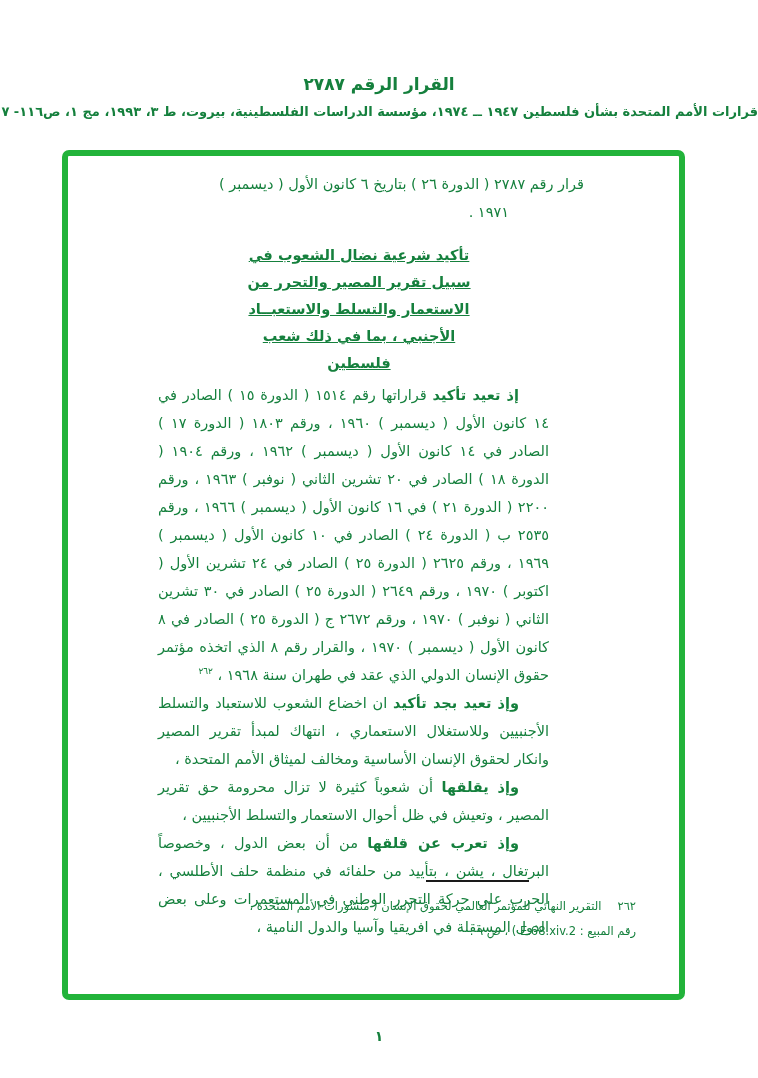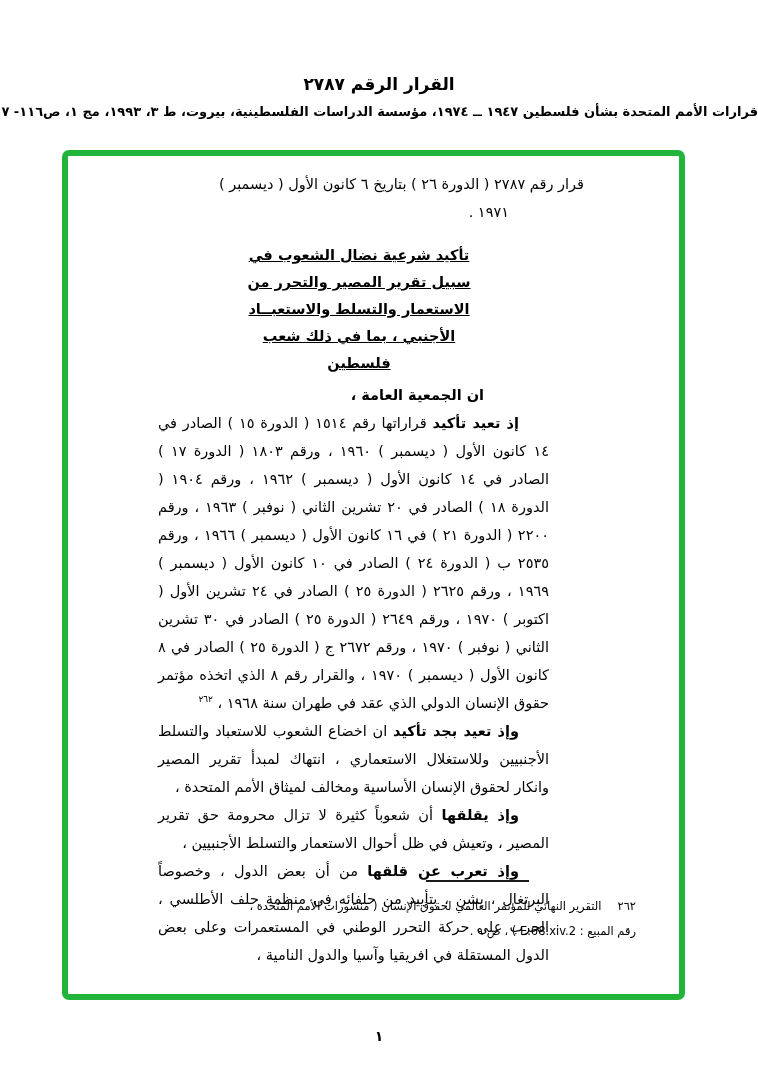--- a/index.html
+++ b/index.html
@@ -1,18 +1,18 @@
 <!DOCTYPE html>
 <html lang="ar"><head>
 <meta charset="utf-8">
 <style>
   html,body { margin:0; padding:0; background:#ffffff; }
   .page {
     position:relative; width:758px; height:1078px; background:#ffffff;
-    font-family:"DejaVu Sans", sans-serif; color:#000000; overflow:hidden;
+    font-family:"DejaVu Sans", sans-serif; color:#15803d; overflow:hidden;
   }
   .doc-title {
     position:absolute; top:74px; left:0; right:0;
     text-align:center; font-weight:700; font-size:17px; direction:rtl;
   }
   .doc-source {
     position:absolute; top:104px; left:0; right:0;
     text-align:center; font-weight:700; font-size:13px; direction:rtl;
     white-space:nowrap;
   }
@@ -68,21 +68,20 @@
       <div class="res-heading-line1">قرار رقم ٢٧٨٧ ( الدورة ٢٦ ) بتاريخ ٦ كانون الأول ( ديسمبر )</div>
       <div class="res-heading-line2">١٩٧١ .</div>
 
       <div class="res-subject">تأكيد شرعية نضال الشعوب في
 سبيل تقرير المصير والتحرر من
 الاستعمار والتسلط والاستعبــاد
 الأجنبي ، بما في ذلك شعب
 فلسطين</div>
 
       <div class="res-body">
-        <p class="opening-line">ان الجمعية العامة ،</p>
 
         <p class="res-par"><span class="par-lead">إذ تعيد تأكيد</span><span> قراراتها رقم ١٥١٤ ( الدورة ١٥ ) الصادر في ١٤ كانون الأول ( ديسمبر ) ١٩٦٠ ، ورقم ١٨٠٣ ( الدورة ١٧ ) الصادر في ١٤ كانون الأول ( ديسمبر ) ١٩٦٢ ، ورقم ١٩٠٤ ( الدورة ١٨ ) الصادر في ٢٠ تشرين الثاني ( نوفبر ) ١٩٦٣ ، ورقم ٢٢٠٠ ( الدورة ٢١ ) في ١٦ كانون الأول ( ديسمبر ) ١٩٦٦ ، ورقم ٢٥٣٥ ب ( الدورة ٢٤ ) الصادر في ١٠ كانون الأول ( ديسمبر ) ١٩٦٩ ، ورقم ٢٦٢٥ ( الدورة ٢٥ ) الصادر في ٢٤ تشرين الأول ( اكتوبر ) ١٩٧٠ ، ورقم ٢٦٤٩ ( الدورة ٢٥ ) الصادر في ٣٠ تشرين الثاني ( نوفبر ) ١٩٧٠ ، ورقم ٢٦٧٢ ج ( الدورة ٢٥ ) الصادر في ٨ كانون الأول ( ديسمبر ) ١٩٧٠ ، والقرار رقم ٨ الذي اتخذه مؤتمر حقوق الإنسان الدولي الذي عقد في طهران سنة ١٩٦٨ ، </span><sup class="fn-ref">٢٦٢</sup></p>
 
         <p class="res-par"><span class="par-lead">وإذ تعيد بجد تأكيد</span><span> ان اخضاع الشعوب للاستعباد والتسلط الأجنبيين وللاستغلال الاستعماري ، انتهاك لمبدأ تقرير المصير وانكار لحقوق الإنسان الأساسية ومخالف لميثاق الأمم المتحدة ،</span></p>
 
         <p class="res-par"><span class="par-lead">وإذ يقلقها</span><span> أن شعوباً كثيرة لا تزال محرومة حق تقرير المصير ، وتعيش في ظل أحوال الاستعمار والتسلط الأجنبيين ،</span></p>
 
         <p class="res-par"><span class="par-lead">وإذ تعرب عن قلقها</span><span> من أن بعض الدول ، وخصوصاً البرتغال ، يشن ، بتأييد من حلفائه في منظمة حلف الأطلسي ، الحرب على حركة التحرر الوطني في المستعمرات وعلى بعض الدول المستقلة في افريقيا وآسيا والدول النامية ،</span></p>
       </div>
 

